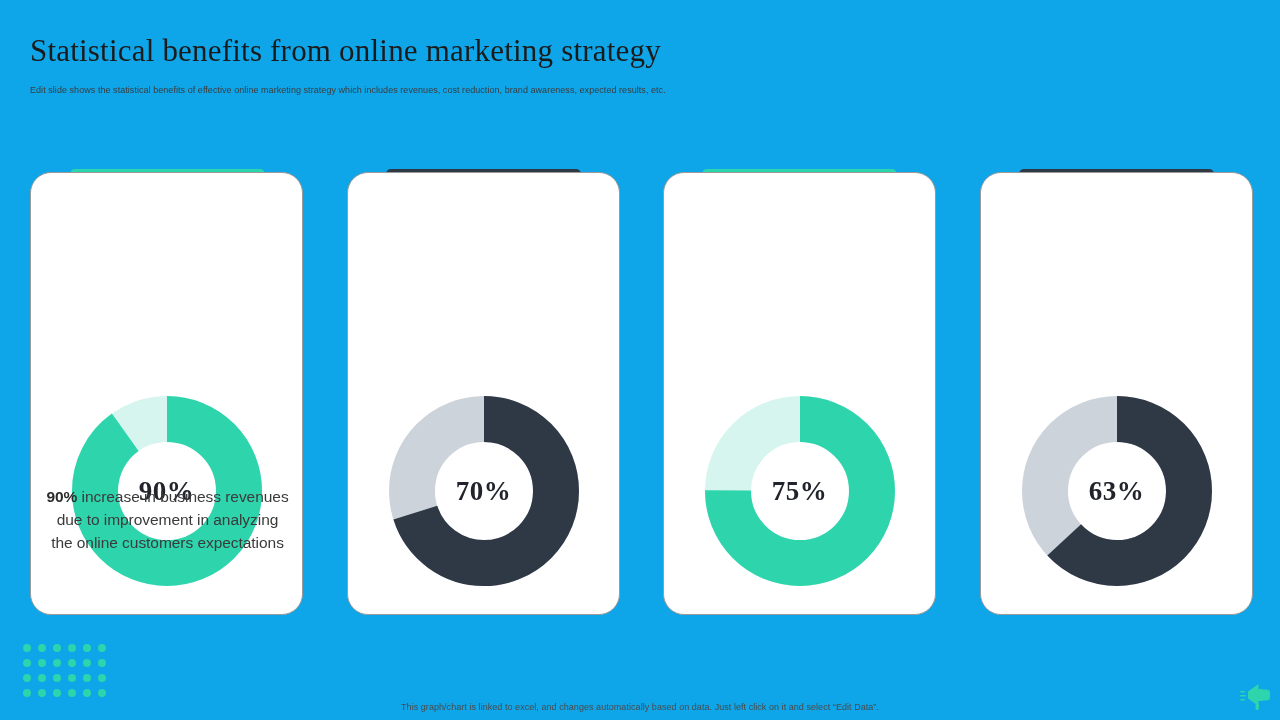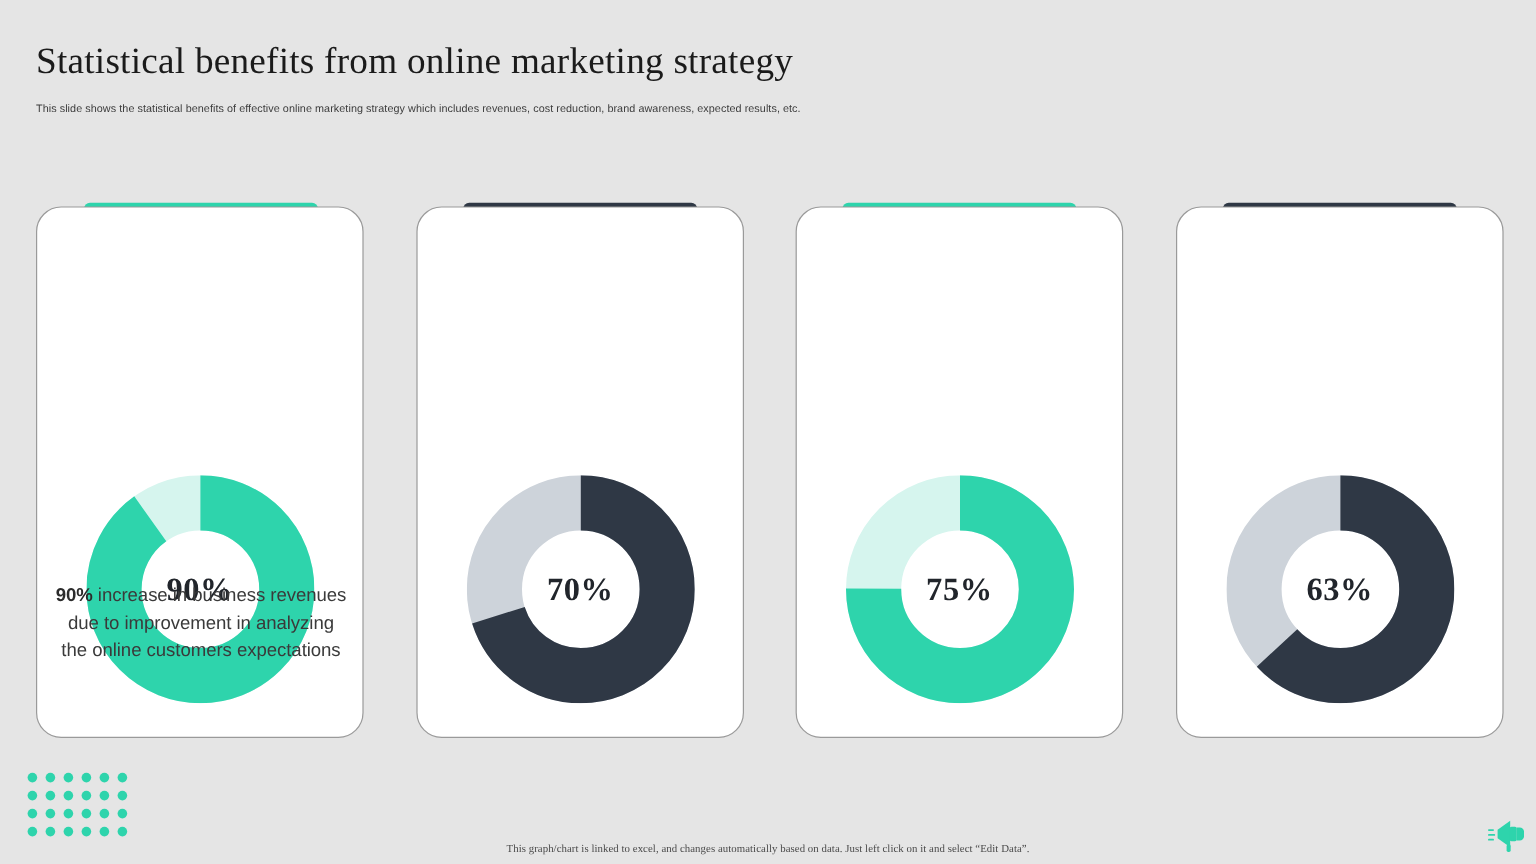--- a/index.html
+++ b/index.html
@@ -1,21 +1,21 @@
 <!DOCTYPE html>
 <html><head>
 <meta charset="utf-8">
 <style>
   html,body{margin:0;padding:0;}
   body{
     width:1280px;height:720px;overflow:hidden;background:#ffffff;
     font-family:"Liberation Sans", sans-serif;
     -webkit-font-smoothing:antialiased;
   }
-  .slide{position:relative;width:1280px;height:720px;background:#e5e5e5;}
+  .slide{position:relative;width:1280px;height:720px;background:#0ea5e9;}
 
   
   .title{
     position:absolute;left:30px;top:31px;
     font-family:"Liberation Serif", serif;
     font-size:31px;line-height:40px;color:#1b1b1b;
     letter-spacing:.2px;white-space:nowrap;
   }
   .subtitle{
     position:absolute;left:30px;top:84px;
@@ -67,30 +67,30 @@
   
   .dots{position:absolute;left:23px;top:644px;width:82px;height:56px;}
   .dots i{
     position:absolute;display:block;width:8px;height:8px;border-radius:50%;
     background:#2ED4AC;
   }
   .megaphone{position:absolute;right:4px;bottom:4px;width:42px;height:42px;}
 
   .footnote{
     position:absolute;left:0;right:0;top:702px;text-align:center;
-    font-size:9px;color:#4a4a4a;letter-spacing:.05px;font-family:Liberation Serif, serif;
+    font-size:9px;color:#4a4a4a;letter-spacing:.05px;
   }
 </style>
 </head>
 <body>
 
 <div class="slide">
 
   <div class="title">Statistical benefits from online marketing strategy</div>
-  <div class="subtitle">This slide shows the statistical benefits of effective online marketing strategy which includes revenues, cost reduction, brand awareness, expected results, etc.</div>
+  <div class="subtitle">Edit slide shows the statistical benefits of effective online marketing strategy which includes revenues, cost reduction, brand awareness, expected results, etc.</div>
 
   <div class="cards" id="cards-root">
       <div class="topbar t0" style="background: rgb(46, 212, 172);"></div>
       <div class="card c0">
         <div class="donut-wrap">
           <svg viewBox="0 0 190 190">
             <circle cx="95" cy="95" r="72" fill="none" stroke="#D6F5EE" stroke-width="46"></circle>
             <circle cx="95" cy="95" r="72" fill="none" stroke="#2ED4AC" stroke-width="46" stroke-dasharray="407.15 45.24" transform="rotate(-90 95 95)"></circle>
           </svg>
           <div class="donut-label">90%</div>

